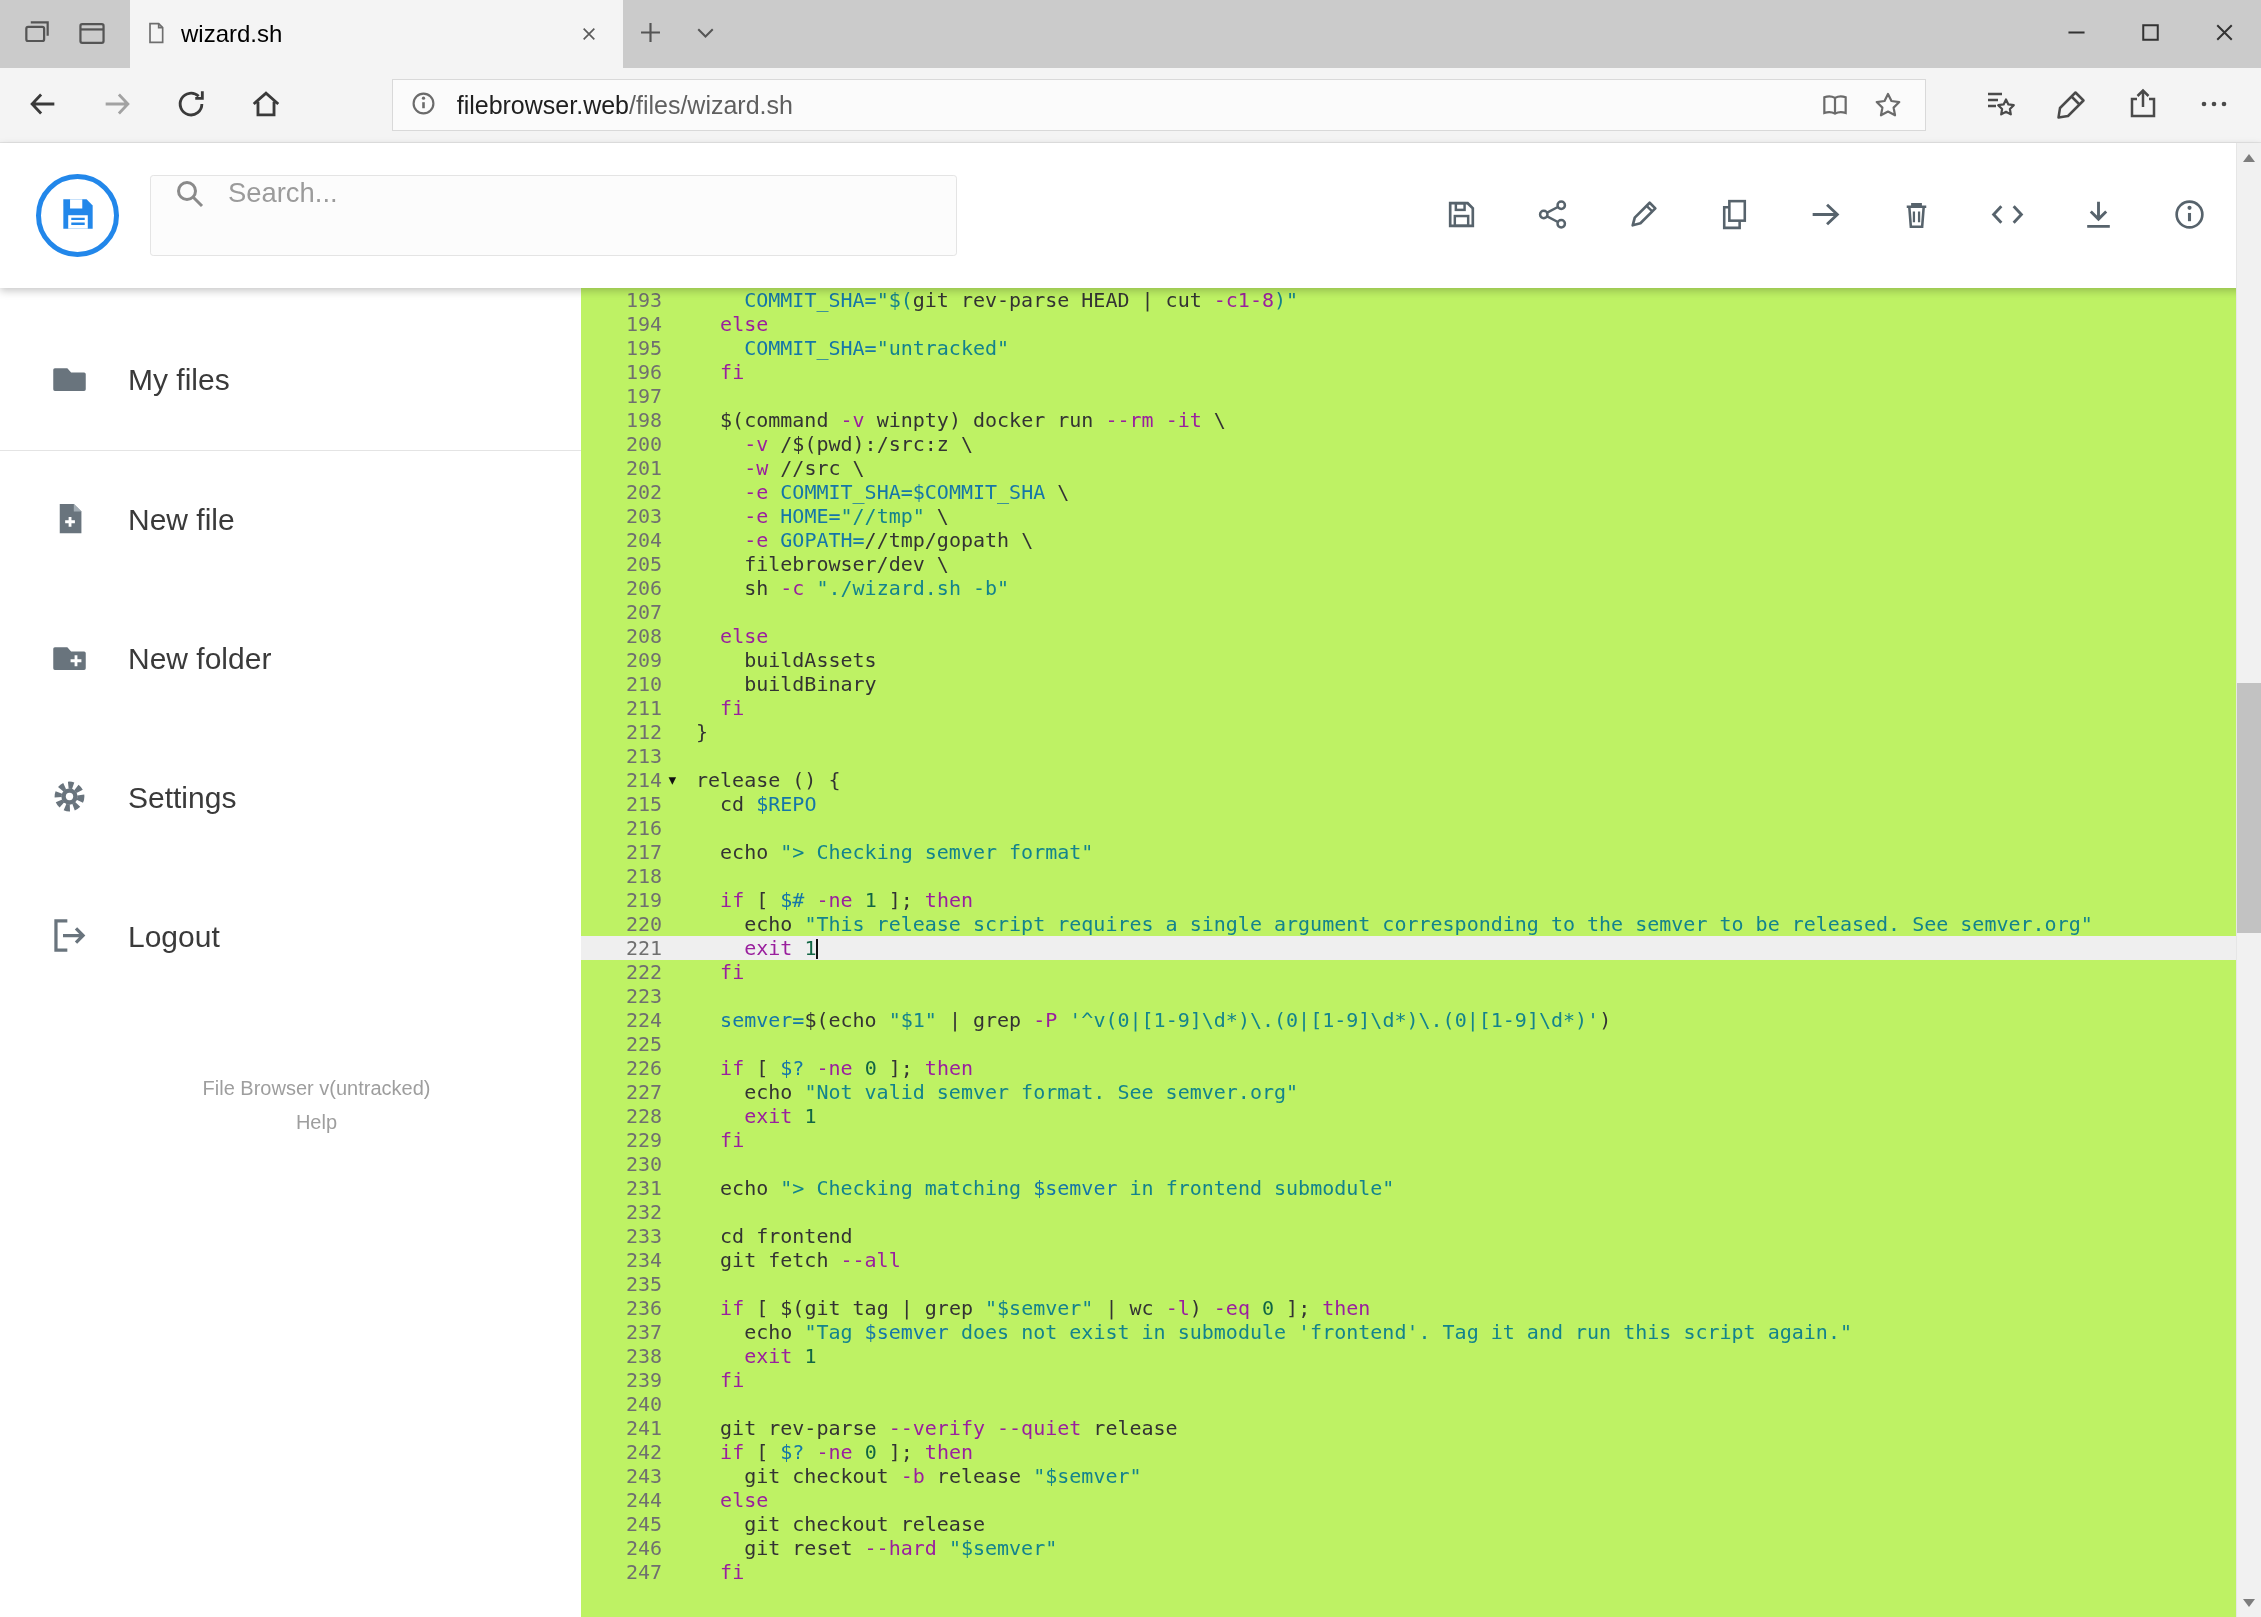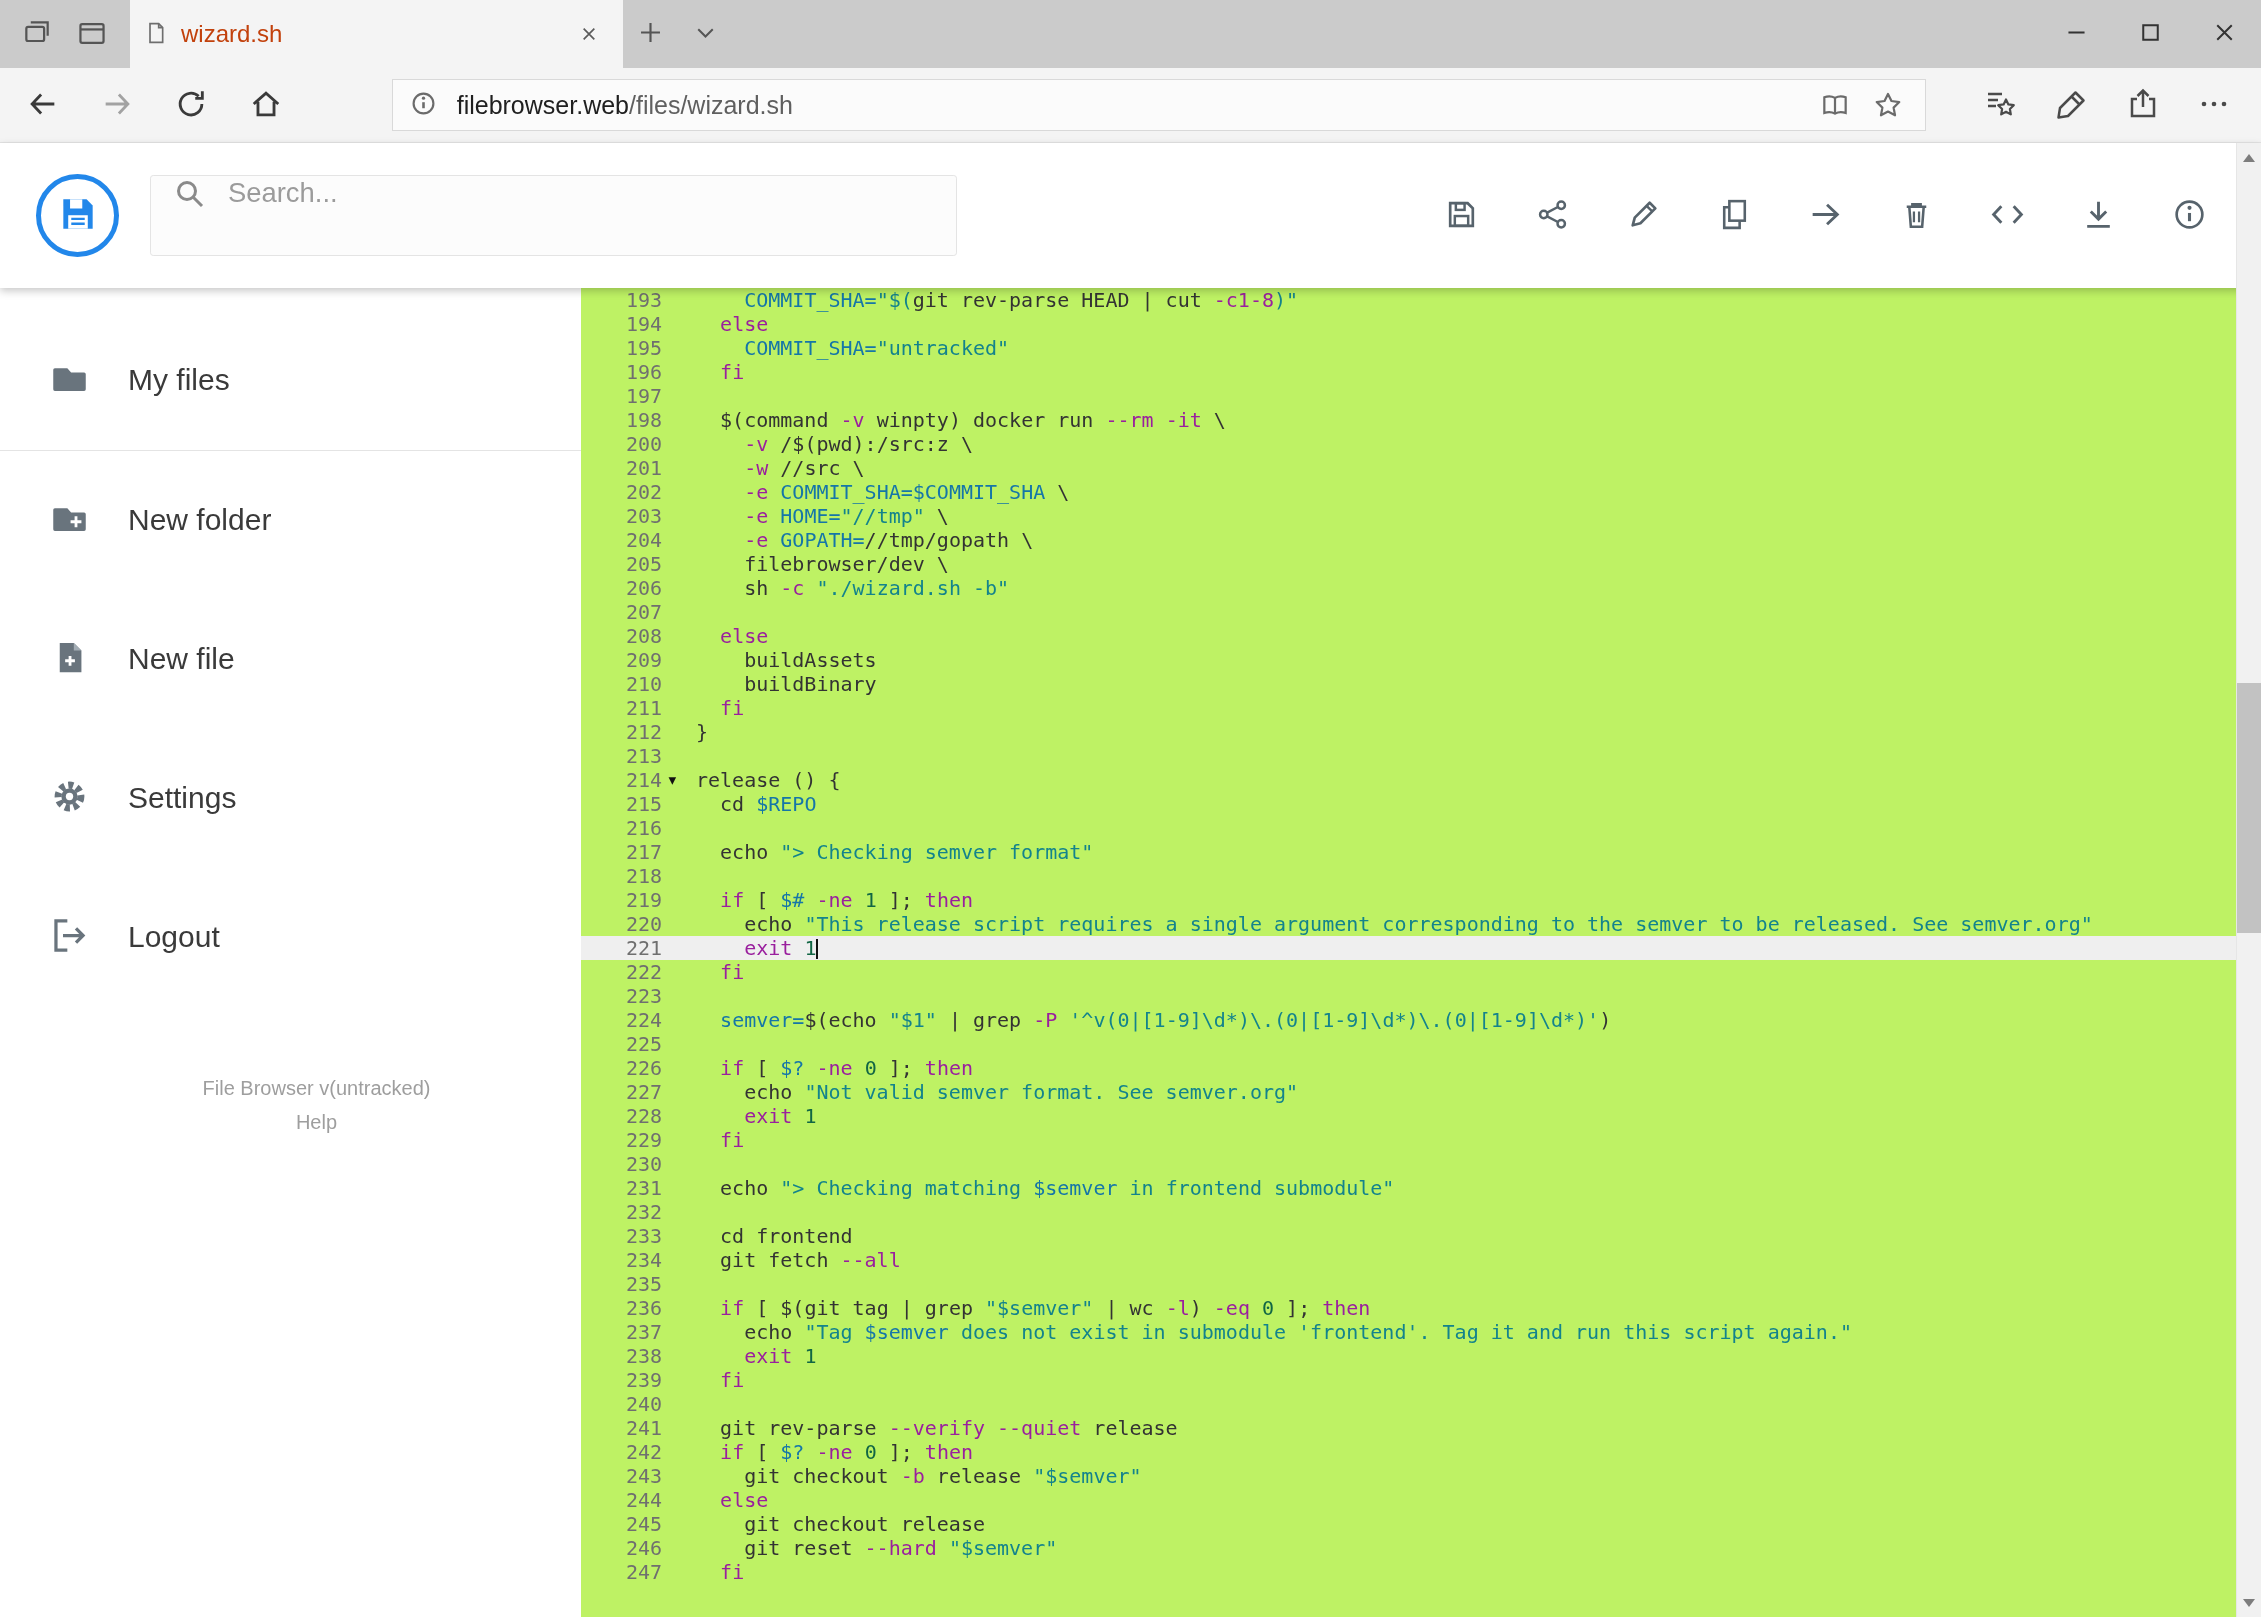--- a/index.html
+++ b/index.html
@@ -8,21 +8,21 @@
     font-family:"Liberation Sans",sans-serif;background:#fff;
     -webkit-font-smoothing:antialiased;
   }
   button{border:none;background:transparent;padding:0;margin:0;font:inherit;cursor:pointer;}
 
   
   .titlebar{height:68px;background:#cbcbcb;display:flex;align-items:stretch;}
   .tb-left{display:flex;align-items:center;padding-left:13px;gap:8px;}
   .tb-btn{width:47px;height:47px;display:flex;align-items:center;justify-content:center;}
   .tab{width:464px;margin-left:14.5px;background:#f4f4f4;display:flex;align-items:center;padding:0 14.5px;}
-  .tab-title{flex:1;font-size:24px;color:#c2410c;margin-left:13px;white-space:nowrap;overflow:hidden;}
+  .tab-title{flex:1;font-size:24px;color:#000000;margin-left:13px;white-space:nowrap;overflow:hidden;}
   .tab-close{width:39px;height:39px;display:flex;align-items:center;justify-content:center;}
   .newtab,.tabchevron{width:55px;height:68px;display:flex;align-items:center;justify-content:center;}
   .wincontrols{margin-left:auto;display:flex;}
   .wc{width:74px;height:68px;display:flex;align-items:center;justify-content:center;}
 
   
   .navbar{height:74px;background:#f4f4f4;display:flex;align-items:center;border-bottom:0.8px solid #e4e4e4;}
   .nav-btn{width:63px;height:63px;display:flex;align-items:center;justify-content:center;margin-left:11.3px;}
   .addressbar{margin-left:95px;width:1534px;height:52px;background:#fbfbfb;border:1.6px solid #d9d9d9;
     display:flex;align-items:center;padding:0 14.5px;box-sizing:border-box;}
@@ -358,35 +358,35 @@
         <svg width="39" height="39" viewBox="0 0 36 36">
             <path d="M4.5 8.5 h11.5 l3.5 4 h12 a1.5 1.5 0 0 1 1.5 1.5 V28 a1.5 1.5 0 0 1 -1.5 1.5 h-27 A1.5 1.5 0 0 1 3 28 V10 a1.5 1.5 0 0 1 1.5 -1.5 z" fill="#69747d"></path>
           </svg>
       </span>
       <span class="sb-label">My files</span>
     </div>
     <div class="sb-divider"></div>
     <div class="sb-item">
       <span>
         <svg width="39" height="39" viewBox="0 0 36 36">
-            <path d="M4.5 8.5 h11.5 l3.5 4 h12 a1.5 1.5 0 0 1 1.5 1.5 V28 a1.5 1.5 0 0 1 -1.5 1.5 h-27 A1.5 1.5 0 0 1 3 28 V10 a1.5 1.5 0 0 1 1.5 -1.5 z" fill="#69747d"></path>
-            <path d="M19 21 h10 M24 16 v10" stroke="#fff" stroke-width="2.6"></path>
-          </svg>
-      </span>
-      <span class="sb-label">New folder</span>
-    </div>
-    <div class="sb-item">
-      <span>
-        <svg width="39" height="39" viewBox="0 0 36 36">
             <path d="M9 4.5 h13 l7 7 V31.5 H9 z" fill="#69747d"></path>
             <path d="M22 4.5 l7 7 h-7 z" fill="#a3adb5"></path>
             <path d="M18.5 16.5 v9 M14 21 h9" stroke="#fff" stroke-width="2.6"></path>
           </svg>
       </span>
       <span class="sb-label">New file</span>
+    </div>
+    <div class="sb-item">
+      <span>
+        <svg width="39" height="39" viewBox="0 0 36 36">
+            <path d="M4.5 8.5 h11.5 l3.5 4 h12 a1.5 1.5 0 0 1 1.5 1.5 V28 a1.5 1.5 0 0 1 -1.5 1.5 h-27 A1.5 1.5 0 0 1 3 28 V10 a1.5 1.5 0 0 1 1.5 -1.5 z" fill="#69747d"></path>
+            <path d="M19 21 h10 M24 16 v10" stroke="#fff" stroke-width="2.6"></path>
+          </svg>
+      </span>
+      <span class="sb-label">New folder</span>
     </div>
     <div class="sb-item">
       <span>
         <svg width="39" height="39" viewBox="0 0 36 36">
             <circle cx="18" cy="18" r="10.5" fill="none" stroke="#69747d" stroke-width="6.5" stroke-dasharray="4.6 3.4"></circle>
             <circle cx="18" cy="18" r="7.5" fill="#69747d"></circle>
             <circle cx="18" cy="18" r="3.4" fill="#fff"></circle>
           </svg>
       </span>
       <span class="sb-label">Settings</span>

